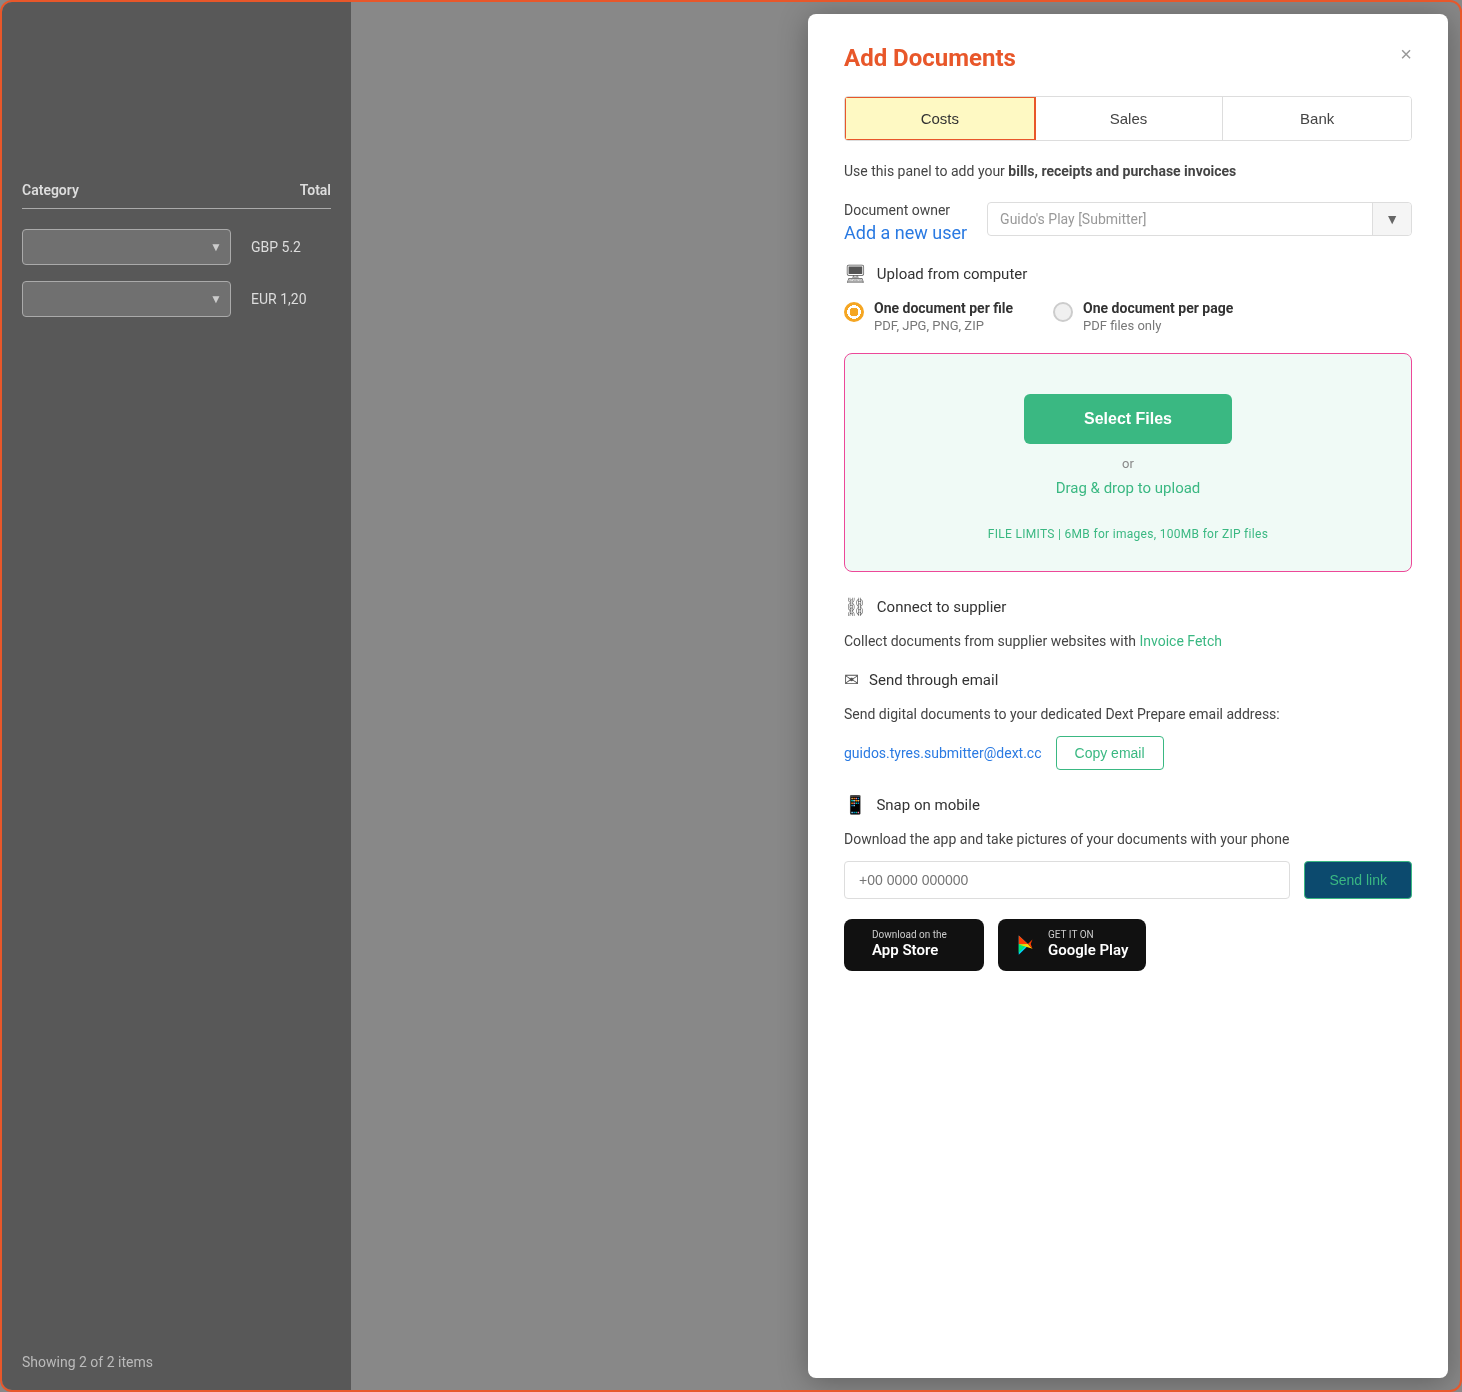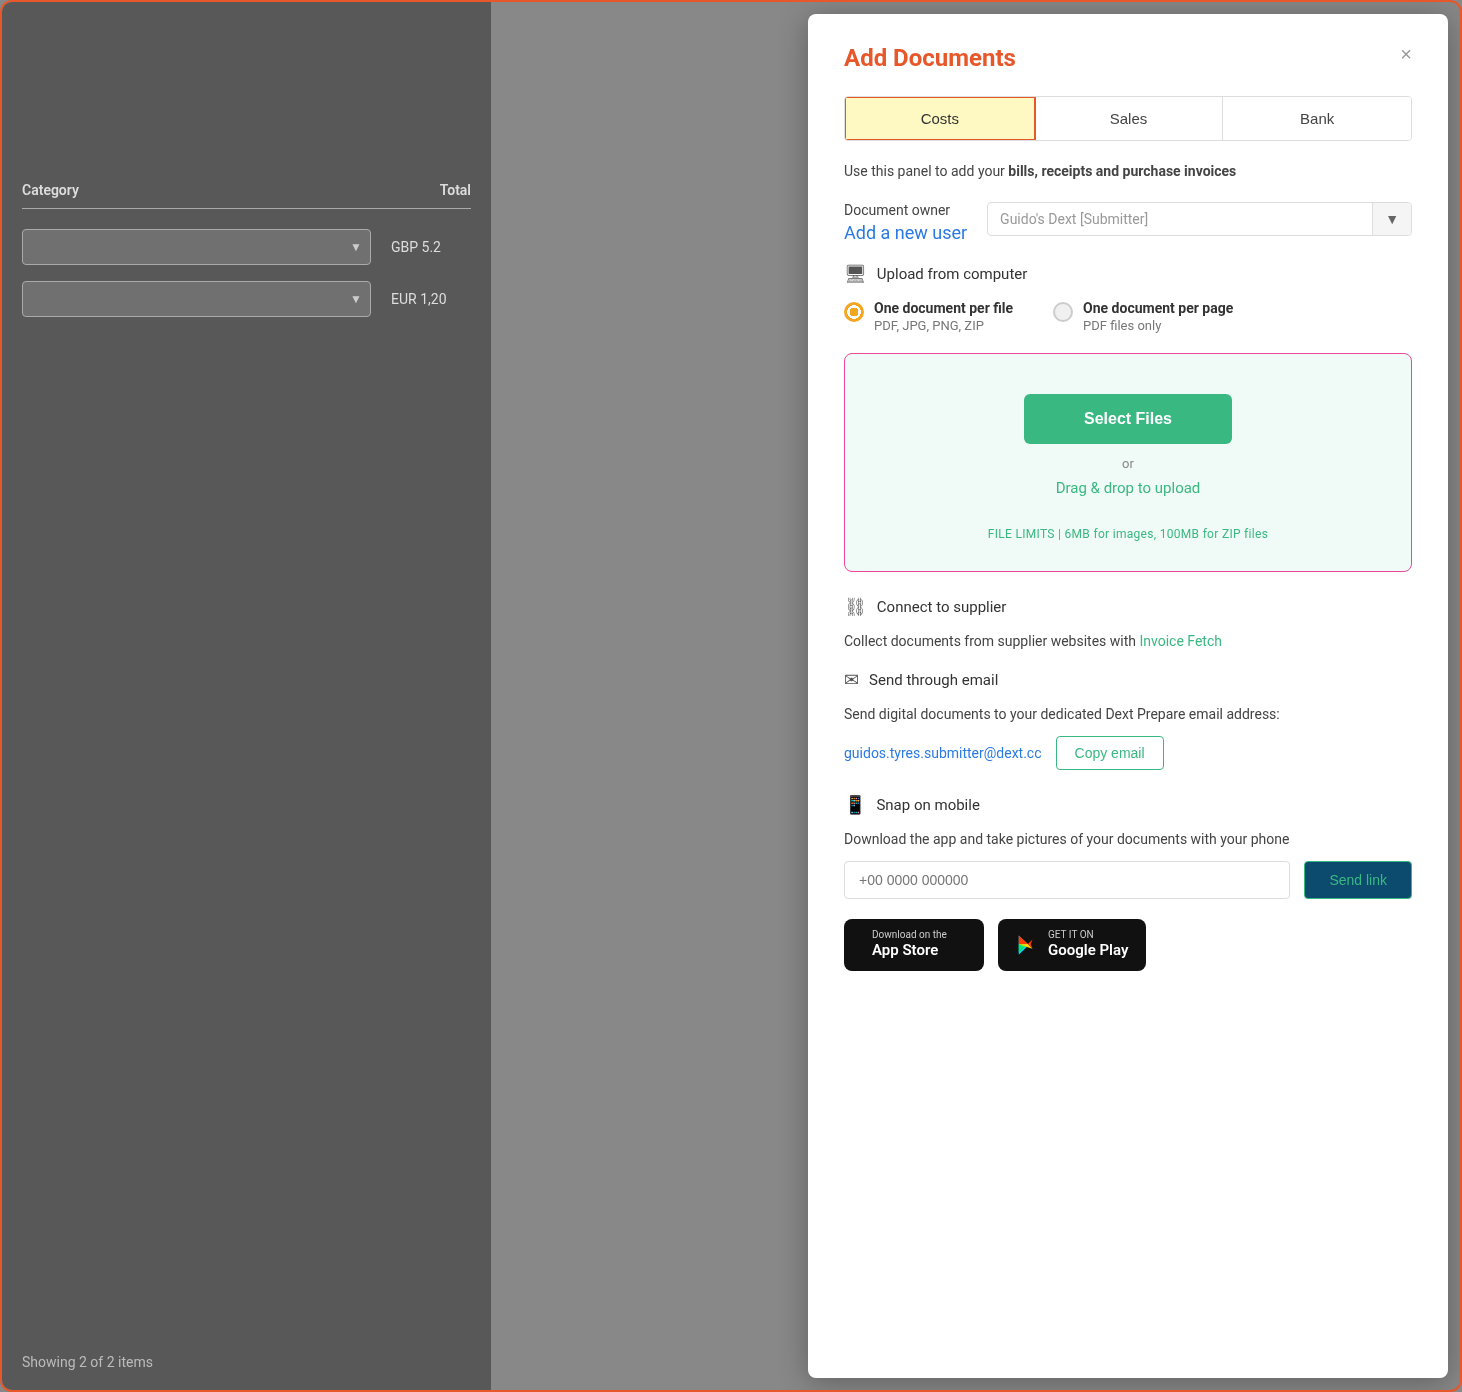--- a/index.html
+++ b/index.html
@@ -11,21 +11,21 @@
       position: relative;
       overflow: hidden;
       border-radius: 12px;
       border: 2px solid #e8572a;
     }
 
     
     .bg-overlay {
       position: absolute;
       top: 0; left: 0;
-      width: 489px;
+      width: 349px;
       height: 100%;
       background: rgba(80,80,80,0.85);
       z-index: 1;
     }
 
     .bg-table {
       padding: 180px 20px 20px 20px;
       color: #ccc;
     }
 
@@ -475,21 +475,21 @@
   <p class="panel-desc">
     Use this panel to add your <strong>bills, receipts and purchase invoices</strong>
   </p>
 
   <div class="doc-owner-row">
     <div class="doc-owner-label-col">
       <div class="doc-owner-label">Document owner</div>
       <a class="add-new-user">Add a new user</a>
     </div>
     <div class="owner-select">
-      <span>Guido's Dext [Submitter]</span>
+      <span>Guido's Play [Submitter]</span>
       <span class="owner-select-arrow">▼</span>
     </div>
   </div>
 
   <div class="section-header">
     <span class="section-icon">🖥</span>
     <span>Upload from computer</span>
   </div>
 
   <div class="radio-options">

